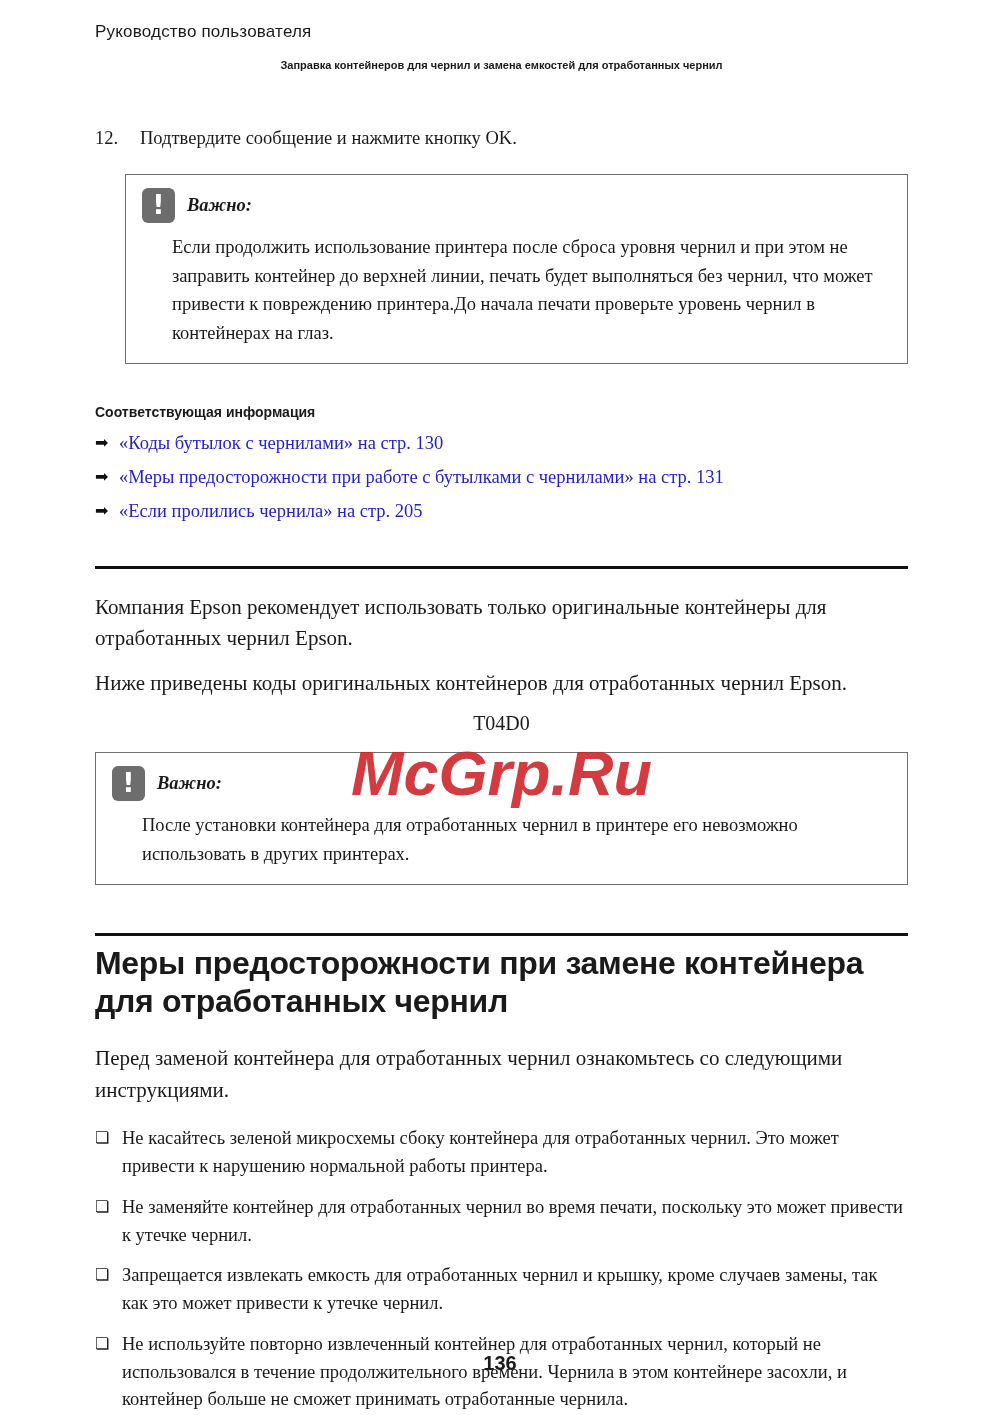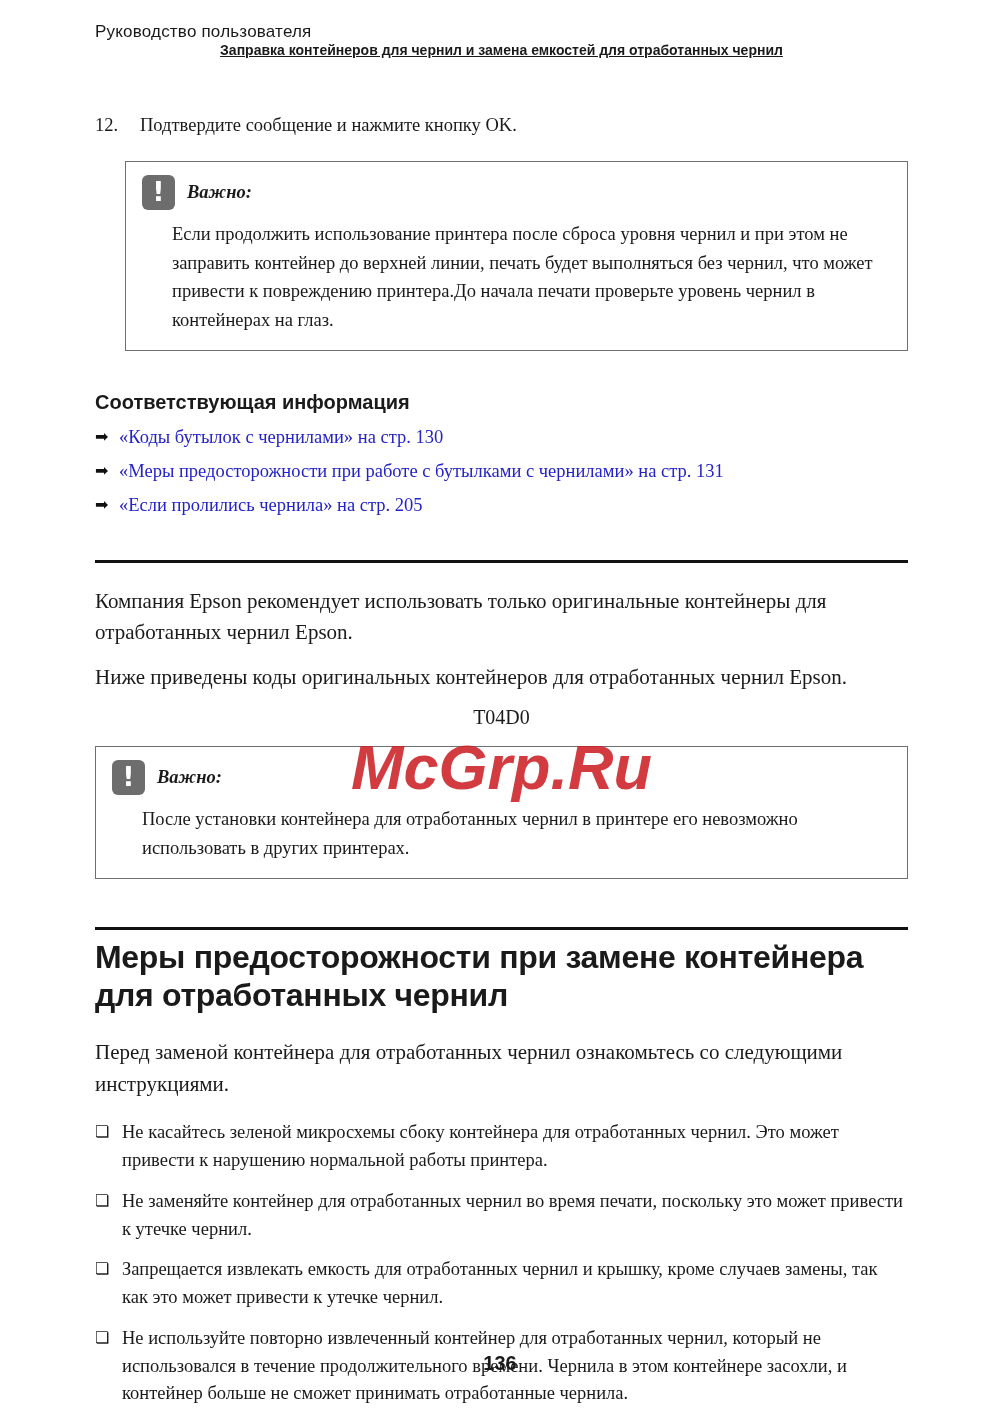--- a/index.html
+++ b/index.html
@@ -13,22 +13,22 @@
     font-family: "Liberation Serif", serif;
   }
 
   
   .header-left {
     font-family: "Liberation Sans", sans-serif;
     font-size: 17px; letter-spacing: 0.2px;
   }
   .header-center {
     font-family: "Liberation Sans", sans-serif;
-    font-weight: bold; font-size: 14px;
-    text-align: center;  text-decoration: underline;
+    font-weight: bold; font-size: 11px;
+    text-align: center; margin-top: 17px;
   }
 
   
   .step { display: flex; margin-top: 57px; font-size: 18.5px; gap: 11px; }
   .step-num { width: 34px; flex: 0 0 34px; }
 
   
   .imp-box {
     border: 1px solid #6f6f6f;
     box-sizing: border-box;
@@ -52,21 +52,21 @@
     font-size: 18.5px; margin-left: 12px;
   }
   .imp-text {
     font-size: 18.5px;
     line-height: 1.55; margin-top: 10px; margin-left: 30px;
   }
 
   
   .related-title {
     font-family: "Liberation Sans", sans-serif;
-    font-weight: bold; font-size: 20px;
+    font-weight: bold; font-size: 14px;
     margin-top: 40px;
   }
   .link-row { display: flex; align-items: baseline; margin-top: 13px; font-size: 18.5px; }
   .link-arrow {
     font-family: "DejaVu Sans", sans-serif;
     color: #111111; font-size: 16px; flex: 0 0 24px;
     position: relative; top: -1px;
   }
   .link-text { color: var(--link_blue, #2323c8); cursor: pointer; }
 

